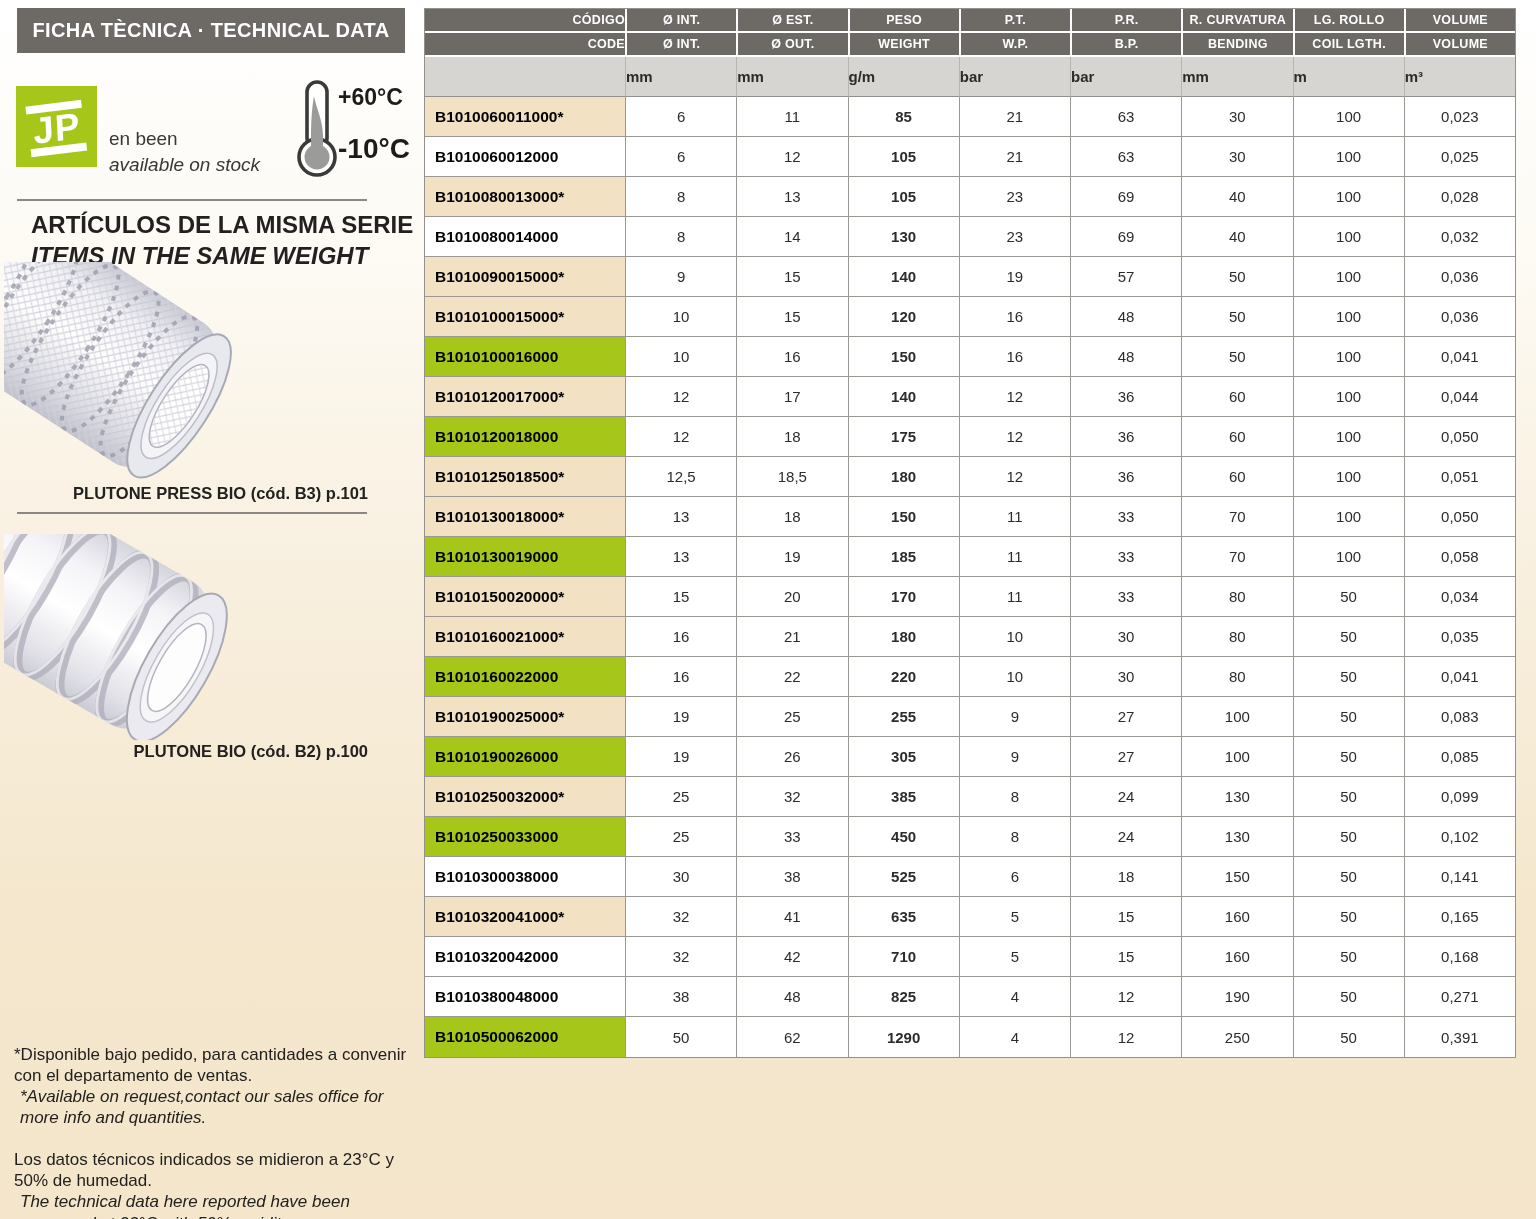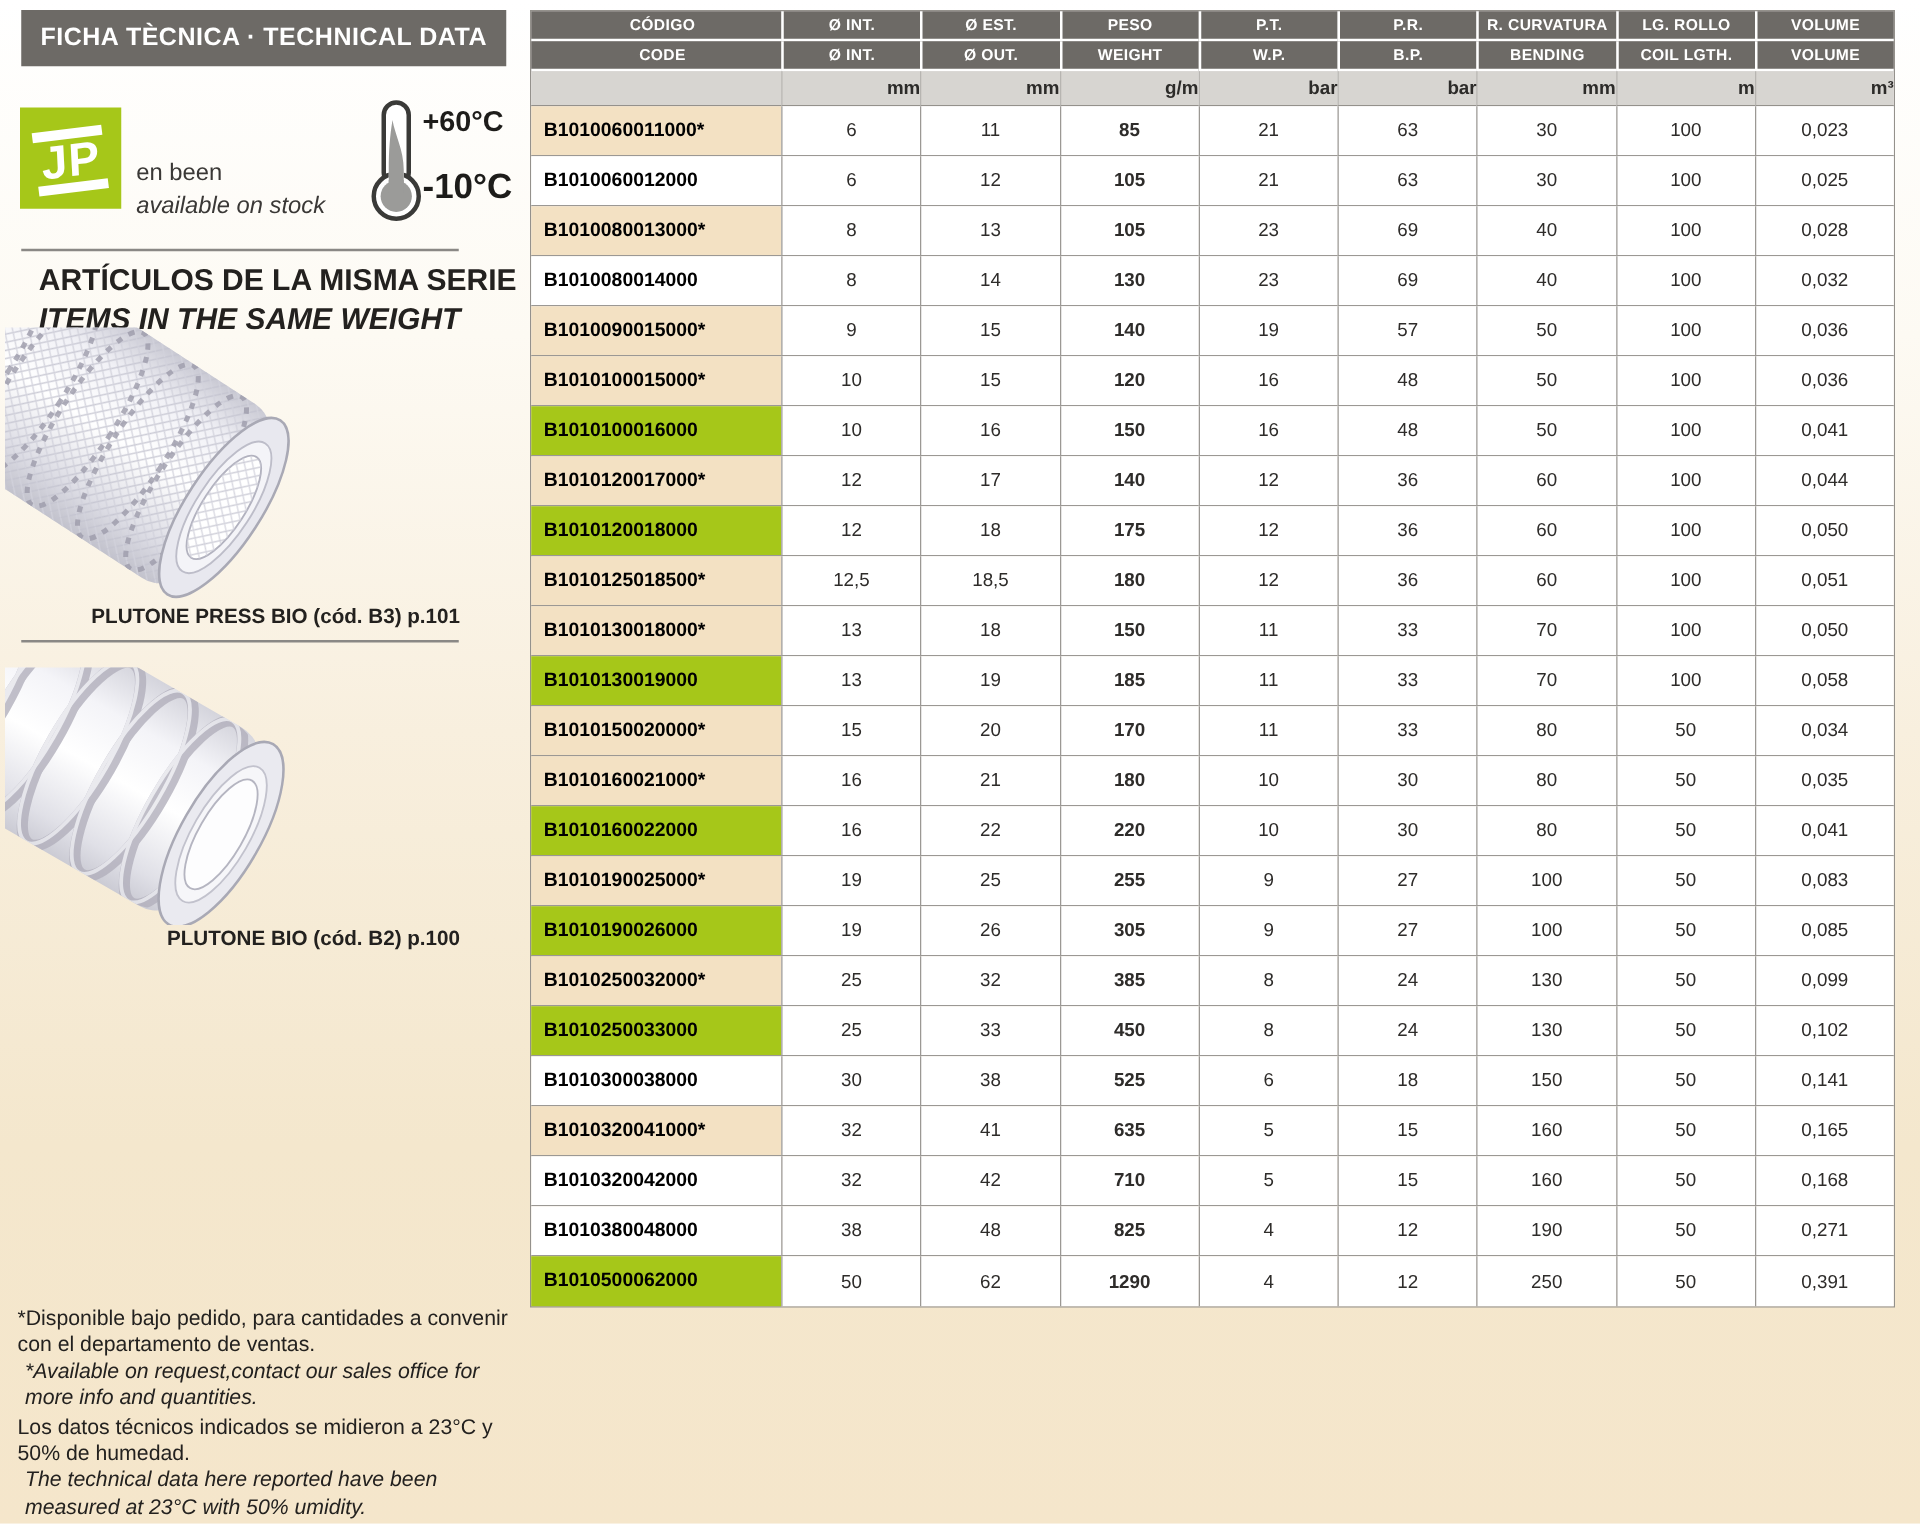--- a/index.html
+++ b/index.html
@@ -41,36 +41,36 @@
   .series-title .it { font-style:italic; }
   .hose-fig { position:absolute; }
   .fig1 { left:4px; top:262px; width:250px; height:218px; }
   .fig2 { left:4px; top:534px; width:248px; height:206px; }
   .hose-caption { position:absolute; left:14px; width:354px; text-align:right; font-size:16.5px; font-weight:bold; color:#23211f; }
   .cap1 { top:484px; }
   .cap2 { top:742px; }
   .footnotes { position:absolute; left:14px; top:1044px; width:404px; font-size:17px; color:#23211f; line-height:1.24; }
   .footnotes p { margin:0; }
   .footnotes .it { font-style:italic; padding-left:6px; }
-  .footnotes .gap { margin-top:3px; }
+  .footnotes .gap { margin-top:21px; }
 
   
   .table-panel { position:absolute; left:424px; top:8px; width:1092px; }
   table.tech { width:100%; border-collapse:separate; border-spacing:0; table-layout:fixed;
     border:1px solid #94918c; }
   col.c-code { width:200px; }
   tr.h1 th, tr.h2 th {
     background:var(--header_grey,#6d6a66); color:#fff; font-size:12.5px; font-weight:bold;
     height:24px; border-bottom:2px solid #fff; border-left:2px solid #fff;
     text-align:center; letter-spacing:.3px; white-space:nowrap;
   }
-  tr.h1 th:first-child, tr.h2 th:first-child { border-left:none; text-align:center; padding-left:10px; }
+  tr.h1 th:first-child, tr.h2 th:first-child { border-left:none; text-align:right; padding-left:10px; }
   tr.units th {
     background:var(--units_grey,#d7d5d1); color:#2c2b29; font-size:15px; font-weight:bold;
-    height:28px; border-bottom:1px solid #94918c; border-left:1px solid #b7b5b1; text-align:right;
+    height:40px; border-bottom:1px solid #94918c; border-left:1px solid #b7b5b1; text-align:left;
   }
   tr.units th:first-child { border-left:none; }
   tbody td {
     background:#fff; height:40px; font-size:15px; color:#2e2c2a; text-align:center;
     border-left:1px solid #9b9894; border-bottom:1px solid #9b9894;
   }
   tbody td:first-child { border-left:none; }
   tbody tr:last-child td { border-bottom:none; }
   td.code { text-align:left; padding-left:10px; font-weight:bold; font-size:15.5px; color:#000000; }
   td.code.green { background:var(--green,#a6c719); }

